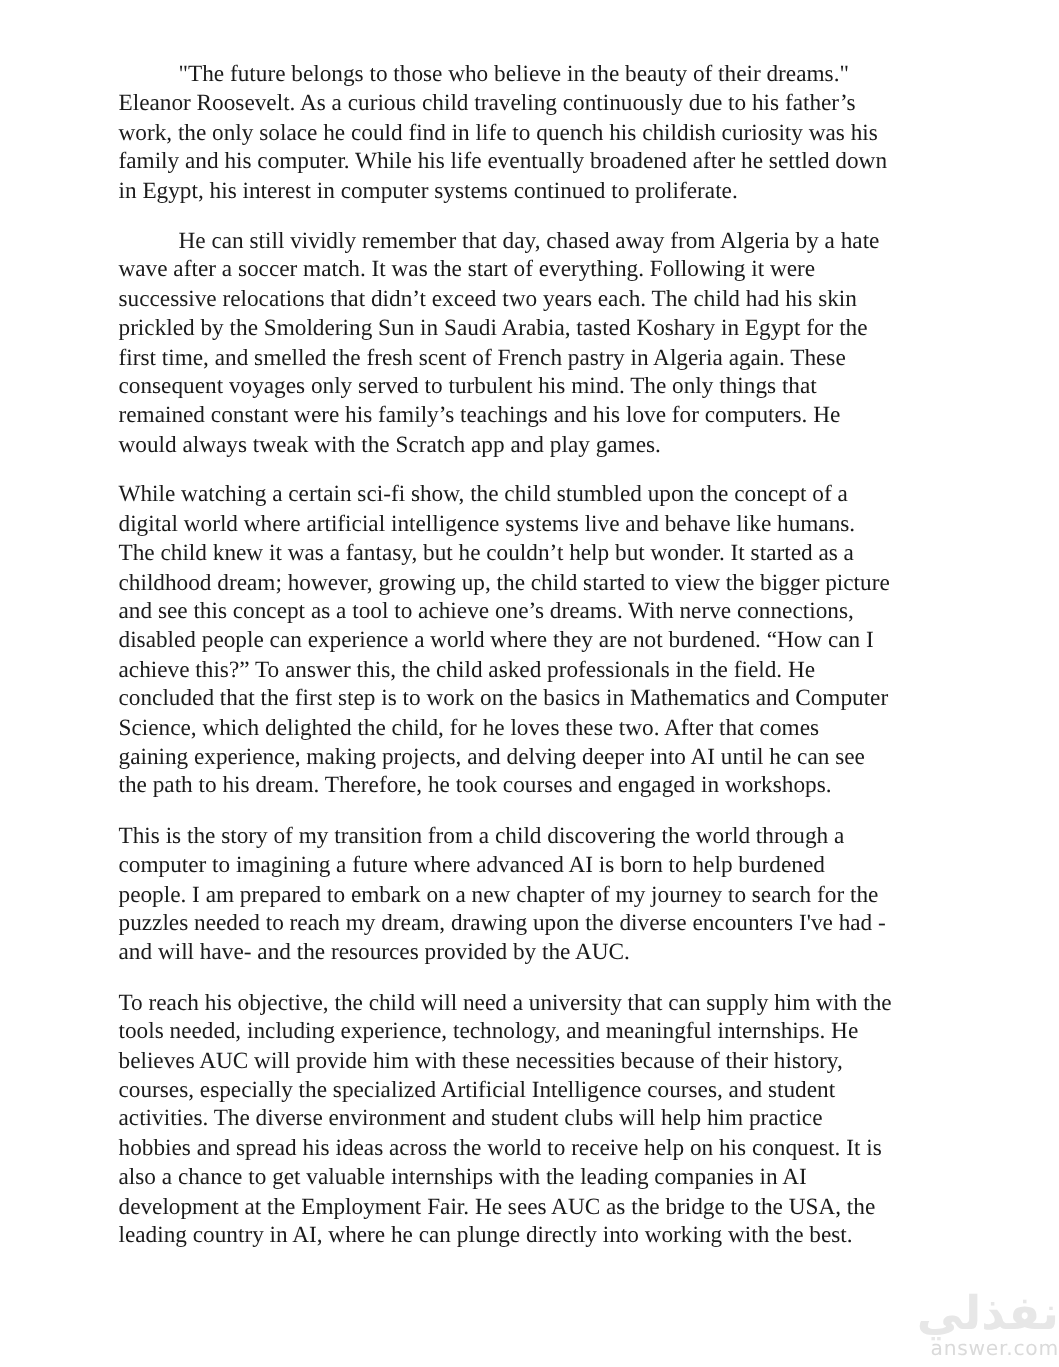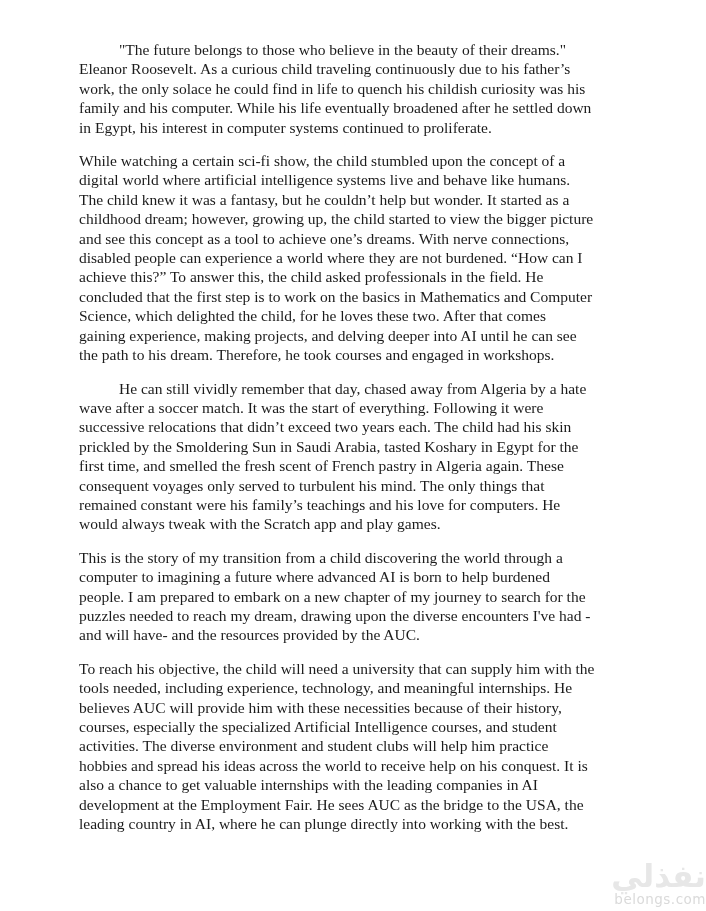--- a/index.html
+++ b/index.html
@@ -60,52 +60,52 @@
 </head>
 <body>
 
 <div class="page">
   <div class="text-block">
     <p class="para indent">"The future belongs to those who believe in the beauty of their dreams."
 Eleanor Roosevelt. As a curious child traveling continuously due to his father’s
 work, the only solace he could find in life to quench his childish curiosity was his
 family and his computer. While his life eventually broadened after he settled down
 in Egypt, his interest in computer systems continued to proliferate.</p>
+    <p class="para indent">He can still vividly remember that day, chased away from Algeria by a hate
+wave after a soccer match. It was the start of everything. Following it were
+successive relocations that didn’t exceed two years each. The child had his skin
+prickled by the Smoldering Sun in Saudi Arabia, tasted Koshary in Egypt for the
+first time, and smelled the fresh scent of French pastry in Algeria again. These
+consequent voyages only served to turbulent his mind. The only things that
+remained constant were his family’s teachings and his love for computers. He
+would always tweak with the Scratch app and play games.</p>
     <p class="para">While watching a certain sci-fi show, the child stumbled upon the concept of a
 digital world where artificial intelligence systems live and behave like humans.
 The child knew it was a fantasy, but he couldn’t help but wonder. It started as a
 childhood dream; however, growing up, the child started to view the bigger picture
 and see this concept as a tool to achieve one’s dreams. With nerve connections,
 disabled people can experience a world where they are not burdened. “How can I
 achieve this?” To answer this, the child asked professionals in the field. He
 concluded that the first step is to work on the basics in Mathematics and Computer
 Science, which delighted the child, for he loves these two. After that comes
 gaining experience, making projects, and delving deeper into AI until he can see
 the path to his dream. Therefore, he took courses and engaged in workshops.</p>
-    <p class="para indent">He can still vividly remember that day, chased away from Algeria by a hate
-wave after a soccer match. It was the start of everything. Following it were
-successive relocations that didn’t exceed two years each. The child had his skin
-prickled by the Smoldering Sun in Saudi Arabia, tasted Koshary in Egypt for the
-first time, and smelled the fresh scent of French pastry in Algeria again. These
-consequent voyages only served to turbulent his mind. The only things that
-remained constant were his family’s teachings and his love for computers. He
-would always tweak with the Scratch app and play games.</p>
     <p class="para">This is the story of my transition from a child discovering the world through a
 computer to imagining a future where advanced AI is born to help burdened
 people. I am prepared to embark on a new chapter of my journey to search for the
 puzzles needed to reach my dream, drawing upon the diverse encounters I've had -
 and will have- and the resources provided by the AUC.</p>
     <p class="para">To reach his objective, the child will need a university that can supply him with the
 tools needed, including experience, technology, and meaningful internships. He
 believes AUC will provide him with these necessities because of their history,
 courses, especially the specialized Artificial Intelligence courses, and student
 activities. The diverse environment and student clubs will help him practice
 hobbies and spread his ideas across the world to receive help on his conquest. It is
 also a chance to get valuable internships with the leading companies in AI
 development at the Employment Fair. He sees AUC as the bridge to the USA, the
 leading country in AI, where he can plunge directly into working with the best.</p>
   </div>
 
   <div class="watermark">
     <div class="wm-logo">نفذلي</div>
-    <div class="wm-site">belongs.com</div>
+    <div class="wm-site">answer.com</div>
   </div>
 </div>
 
 </body></html>

